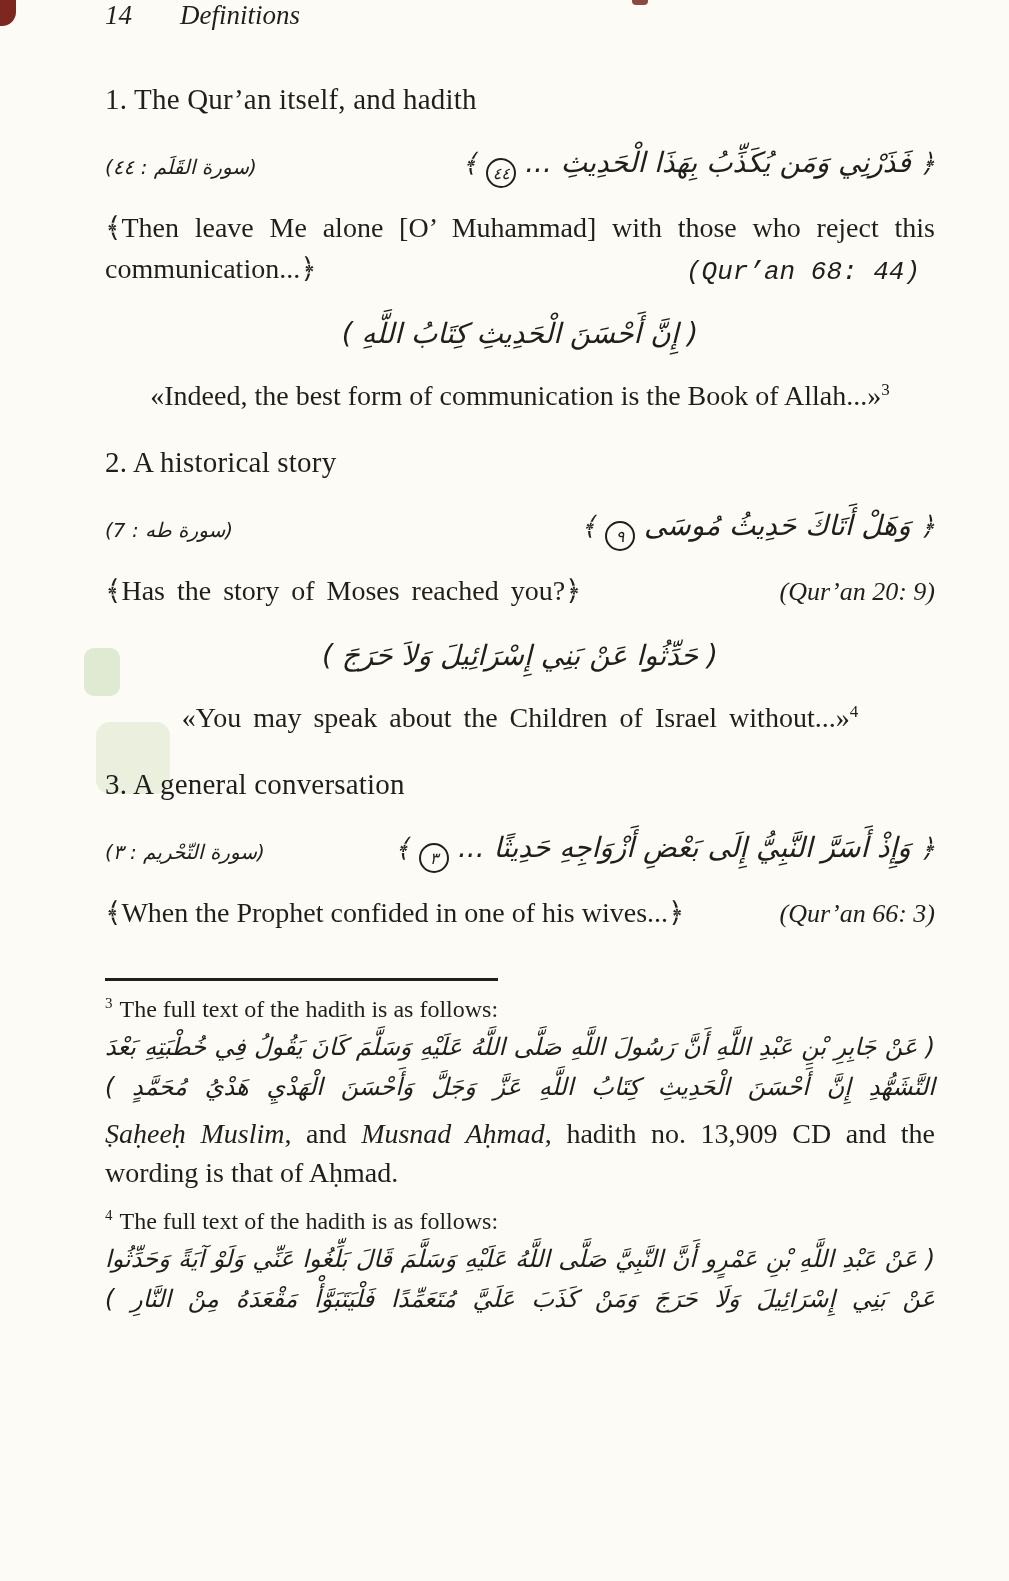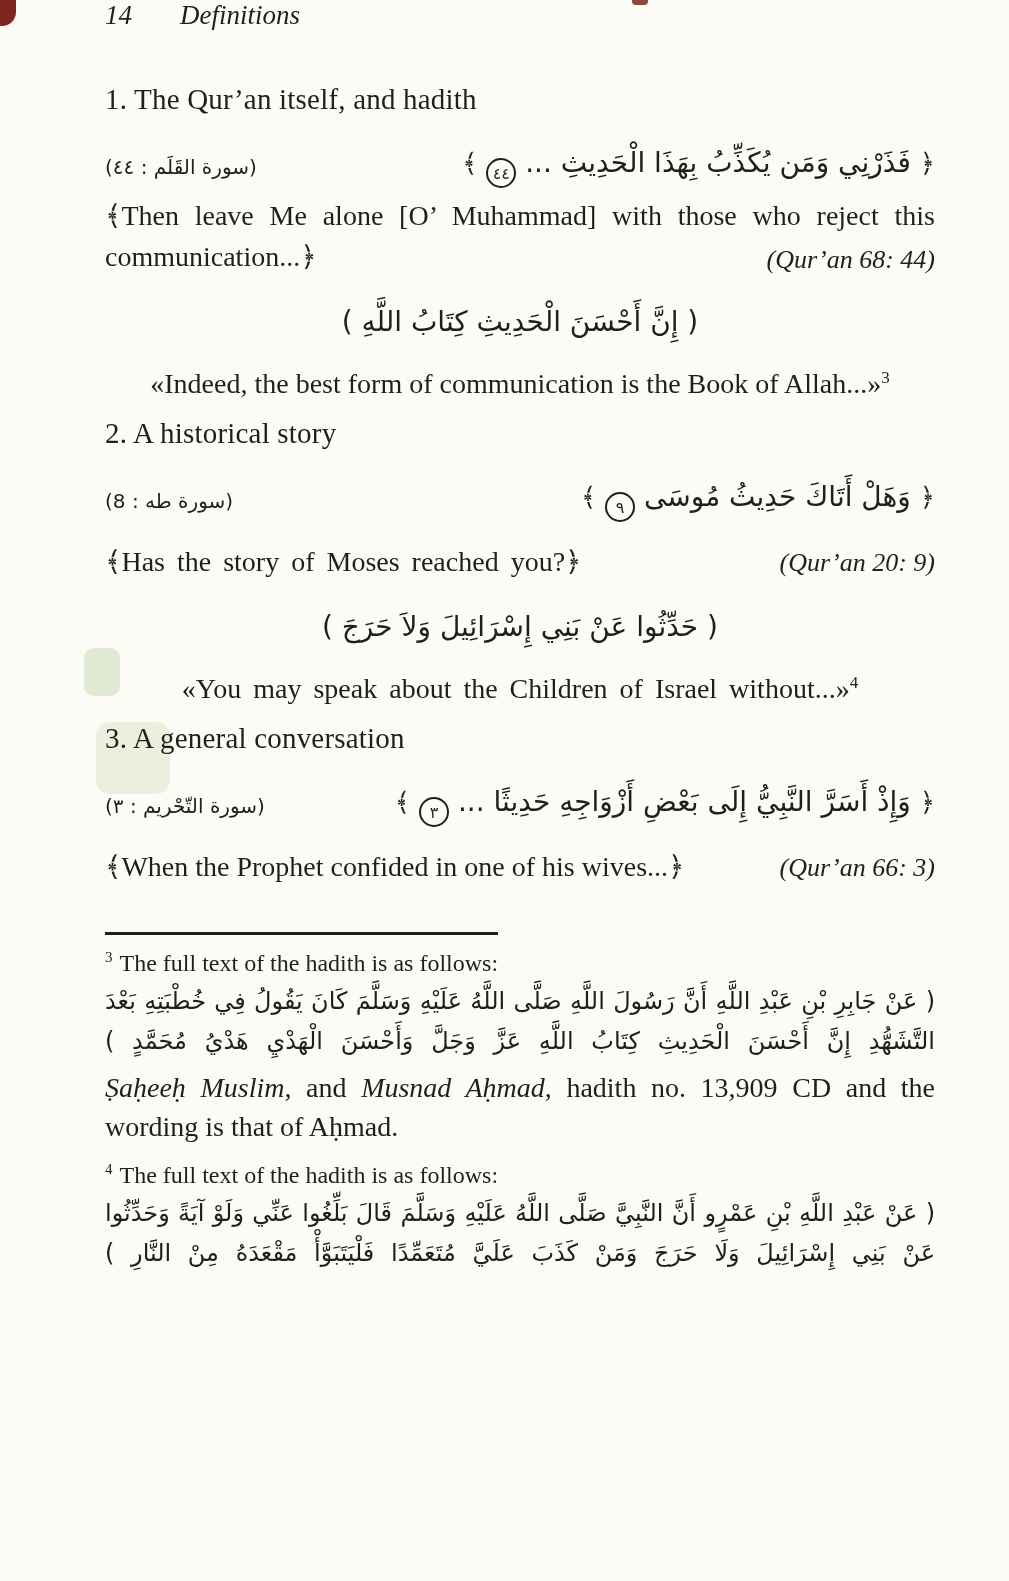--- a/index.html
+++ b/index.html
@@ -5,45 +5,45 @@
   :root { --ink:#211f1c; --paper:#fcfbf6; }
   * { box-sizing:border-box; }
   html,body { margin:0; padding:0; }
   body {
     width:1009px; height:1581px;
     background:var(--paper); color:var(--ink);
     font-family:"Liberation Serif","DejaVu Serif",serif;
     position:relative; overflow:hidden;
   }
   .content { padding:0 74px 0 105px; position:relative; }
-  .arabic { font-family:"DejaVu Sans",sans-serif; }
+  .arabic { font-family:"DejaVu Sans",sans-serif;font-style:italic; }
 
   .running-head { display:flex; align-items:baseline; gap:48px;
     font-style:italic; font-size:27px; }
 
-  .sec { margin-top:12px; }
+  .sec { margin-top:29px; }
   .sec-first { margin-top:52px; }
   .sec-heading { font-size:29px; font-weight:400; margin:0; letter-spacing:.2px; }
 
   .verse-row { display:flex; justify-content:space-between; align-items:center;
     margin-top:30px; }
   .surah-ref { font-size:20px; flex-shrink:0; white-space:nowrap; }
   .verse { font-size:28px; white-space:nowrap; }
   .ornate { font-size:26px; }
   .v-ellipsis { letter-spacing:2px; }
   .ayah-circle { display:inline-block; min-width:30px; height:30px; line-height:27px;
     border:2px solid currentColor; border-radius:50%; text-align:center;
     font-size:16px; padding:0 2px; vertical-align:-7px; }
 
   .trans { font-size:28px; line-height:1.45; margin:0;text-align:center; }
   .justify { text-align:justify; }
   .wide-words { word-spacing:5px; }
-  .trans-block { position:relative; margin-top:8px; }
+  .trans-block { position:relative; margin-top:20px; }
   .cite { font-style:italic; font-size:26px; white-space:nowrap; }
-  .cite-abs { position:absolute; right:0; bottom:2px; }
+  .cite-abs { position:absolute; right:15px; bottom:2px;font-family:Liberation Mono, monospace; }
   .trans-line { display:flex; justify-content:space-between; align-items:baseline;
     margin-top:20px; gap:12px; }
 
   .hadith { text-align:center; font-size:28px; margin:28px 0 0; }
   .hadith-trans { margin-top:26px; }
   sup.fn-ref { font-size:17px; }
 
   .footnotes { font-size:24px; }
   .fn-rule { width:393px; border:0; border-top:3px solid var(--ink); margin:44px 0 14px; }
   .fn { margin-top:4px; }
@@ -101,21 +101,21 @@
 
     <p class="hadith arabic" dir="rtl">( إِنَّ أَحْسَنَ الْحَدِيثِ كِتَابُ اللَّهِ )</p>
 
     <p class="trans hadith-trans"><span>«Indeed, the best form of communication is the Book of Allah...»</span><sup class="fn-ref">3</sup></p>
   </section>
 
   <section class="sec">
     <h2 class="sec-heading">2. A historical story</h2>
 
     <div class="verse-row">
-      <span class="surah-ref arabic" dir="rtl">(سورة طه : 8)</span>
+      <span class="surah-ref arabic" dir="rtl">(سورة طه : 7)</span>
       <span class="verse arabic" dir="rtl">
         <span class="ornate">﴿</span>
         <span>وَهَلْ أَتَاكَ حَدِيثُ مُوسَى</span>
         <span class="v-ellipsis"></span>
         <span class="ayah-circle">٩</span>
         <span class="ornate">﴾</span>
       </span>
     </div>
 
     <div class="trans-line">

